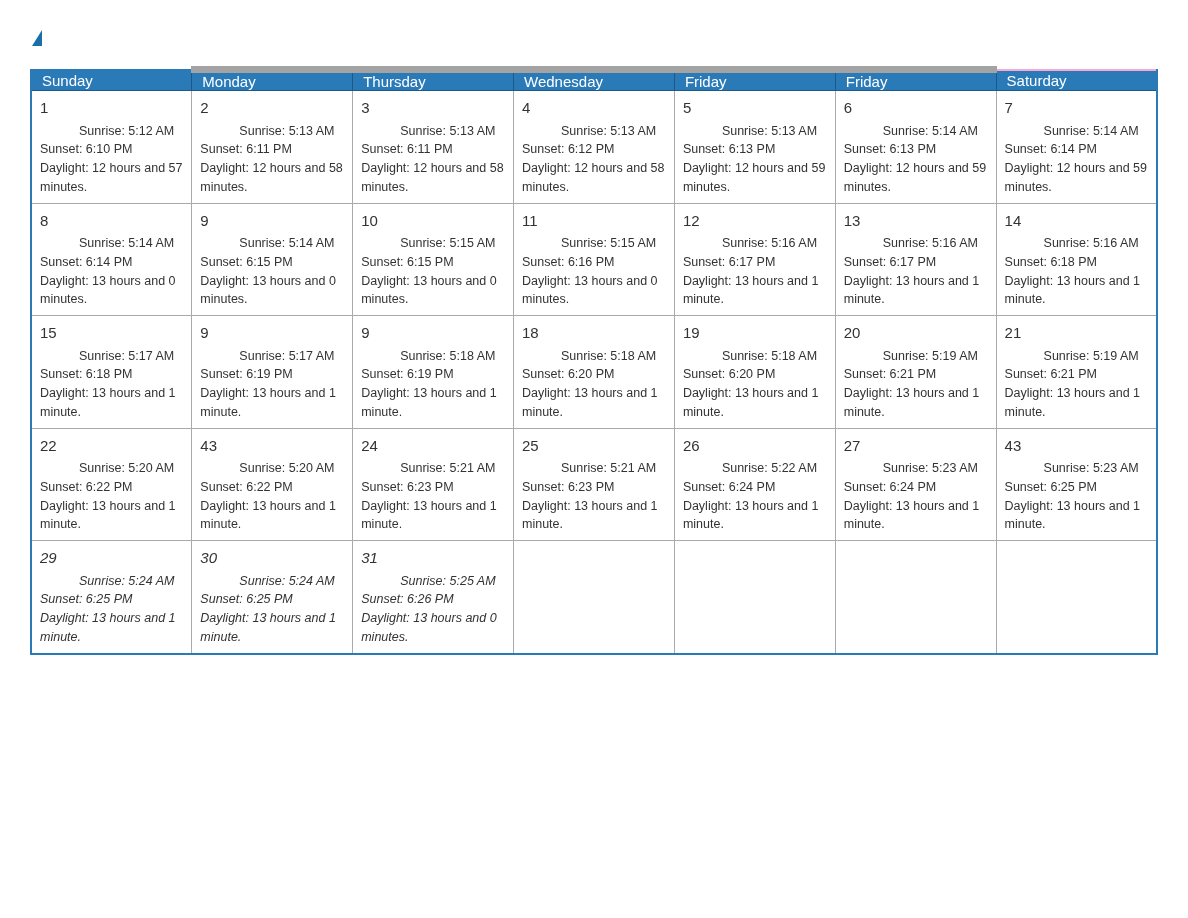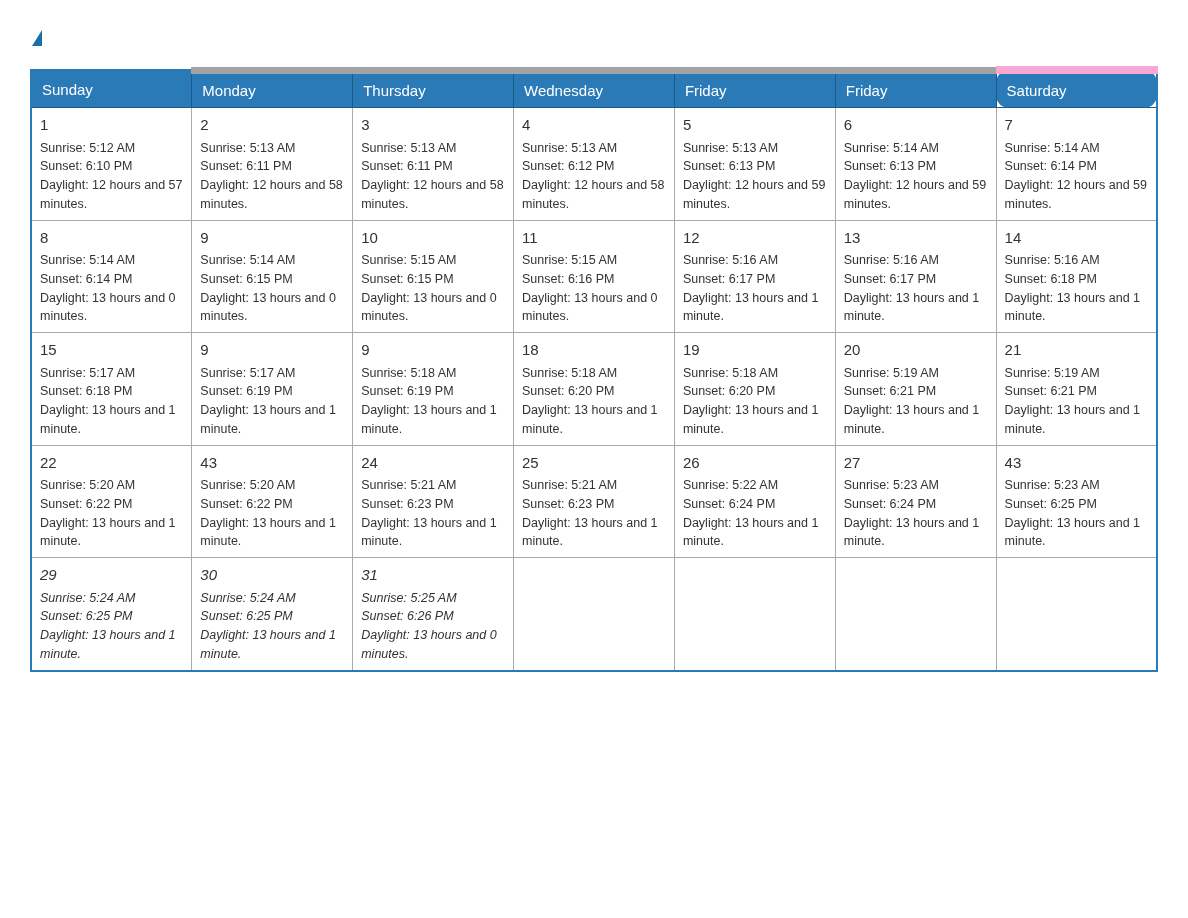--- a/index.html
+++ b/index.html
@@ -56,21 +56,21 @@
       font-weight: normal;
     }
     table {
       width: 100%;
       border-collapse: collapse;
     }
     thead tr th {
       background-color: #2a7ab8;
       color: #fff;
       text-align: left;
-      padding: 8px 10px;
+      padding: 0 10px;
       font-size: 15px;
       font-weight: normal;
       border: 1px solid #1a5a8a;
     }
     tbody tr td {
       vertical-align: top;
       border: 1px solid #aaa;
       padding: 6px 8px;
       width: 14.28%;
       min-height: 100px;
@@ -80,36 +80,36 @@
     .day-number {
       font-size: 15px;
       font-weight: normal;
       color: #333;
       display: block;
       margin-bottom: 2px;
     }
     .day-info {
       color: #333;
       font-size: 12.5px;
+      margin-left: 39px;
     }
     tbody tr {
       height: 100px;
     }
     tbody tr:last-child td {
       border-bottom: 2px solid #2a7ab8;
       font-style: italic;
     }
     thead tr th:first-child {
       border-top: 2px solid #2a7ab8;
       border-left: 2px solid #2a7ab8;
     }
     thead tr th:last-child {
-      border-top: 8px solid #f9a8d4;
+      border-top: 2px solid #f9a8d4;
       border-right: 2px solid #2a7ab8;
-      border-radius: 13px;
     }
     thead tr th {
       border-top: 7px solid #a3a3a3;
     }
     tbody tr td:first-child {
       border-left: 2px solid #2a7ab8;
     }
     tbody tr td:last-child {
       border-right: 2px solid #2a7ab8;
     }

